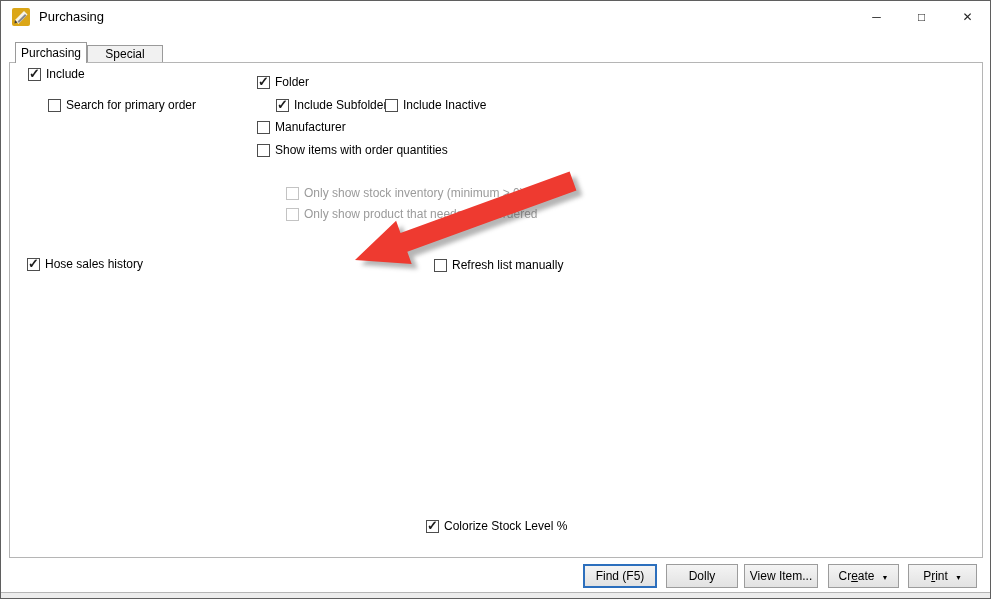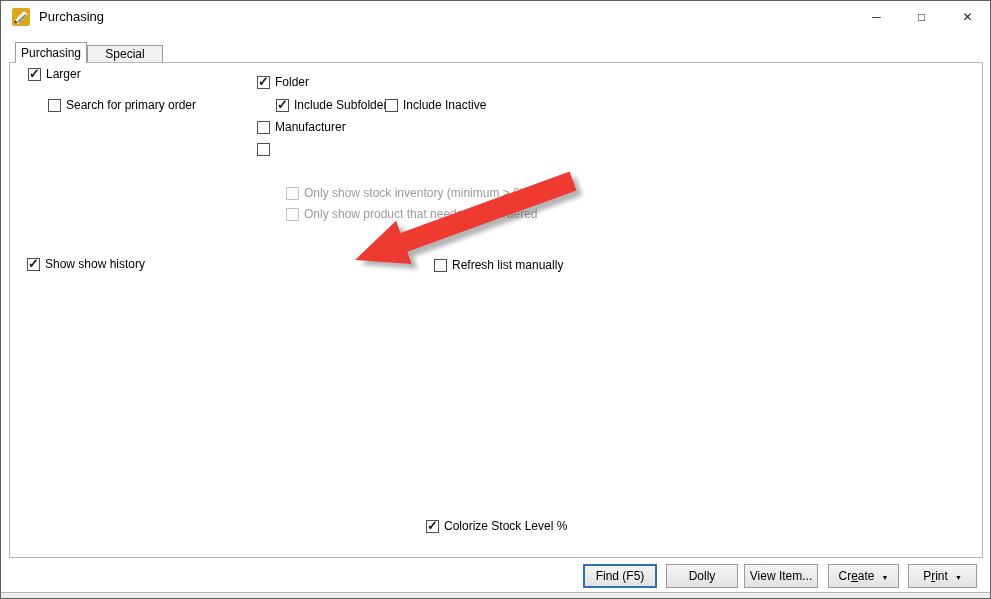--- a/index.html
+++ b/index.html
@@ -113,21 +113,21 @@
     <div class="win-btn wb-close">✕</div>
   </div>
 
   <div class="tab active">Purchasing</div>
   <div class="tab inactive">Special Orders</div>
   <div class="tabpage"></div>
 
   <div class="groupbox gb-vendor"></div>
   <label class="cbx" style="left:27px; top:66px;">
     <span class="box checked"></span>
-    <span class="lbl">Larger</span>
+    <span class="lbl">Include</span>
   </label>
   <label class="cbx" style="left:47px; top:97px;">
     <span class="box"></span>
     <span class="lbl">Search for primary order</span>
   </label>
   <div class="field" style="left:54px; top:121px; width:112px; height:25px; line-height:23px;">
     <span>ACE</span>
     <span class="search-btn">
       <svg width="13" height="13" viewBox="0 0 13 13">
         <circle cx="5" cy="5" r="3.4" fill="#dce9f7" stroke="#6b8fd4" stroke-width="1.4"></circle>
@@ -155,20 +155,21 @@
     <span class="box"></span>
     <span class="lbl">Include Inactive</span>
   </label>
   <label class="cbx" style="left:256px; top:119px;">
     <span class="box"></span>
     <span class="lbl">Manufacturer</span>
   </label>
   <div class="field gray" style="left:339px; top:116px; width:143px; height:21px;">QUABUI</div>
   <label class="cbx" style="left:256px; top:142px;">
     <span class="box"></span>
+    <span class="lbl">Show items with order quantities</span>
   </label>
   <label class="cbx disabled" style="left:285px; top:185px;">
     <span class="box"></span>
     <span class="lbl">Only show stock inventory (minimum &gt; 0)</span>
   </label>
   <label class="cbx disabled" style="left:285px; top:206px;">
     <span class="box"></span>
     <span class="lbl">Only show product that needs to be ordered</span>
   </label>
 
@@ -204,21 +205,21 @@
       </div>
     <div class="sb" style="left:0; right:0; bottom:0; height:15px; border-top:1px solid #c9c9c9;">
       <div class="arrow" style="left:0; width:14px;">‹</div>
       <div class="thumb" style="left:15px; top:0; bottom:0; width:100px;"></div>
       <div class="arrow" style="right:0; width:14px;">›</div>
     </div>
   </div>
 
   <label class="cbx" style="left:26px; top:256px;">
     <span class="box checked"></span>
-    <span class="lbl">Show show history</span>
+    <span class="lbl">Hose sales history</span>
   </label>
   <div class="static" style="left:134px; top:258px;">Mar, 2017 - May, 2017</div>
   <button class="btn" style="left:253px; top:254px; width:85px; height:22px;">Query...</button>
   <label class="cbx" style="left:433px; top:257px;">
     <span class="box"></span>
     <span class="lbl">Refresh list manually</span>
   </label>
 
   <div class="grid">
     <div class="grid-body" id="grid-body">

